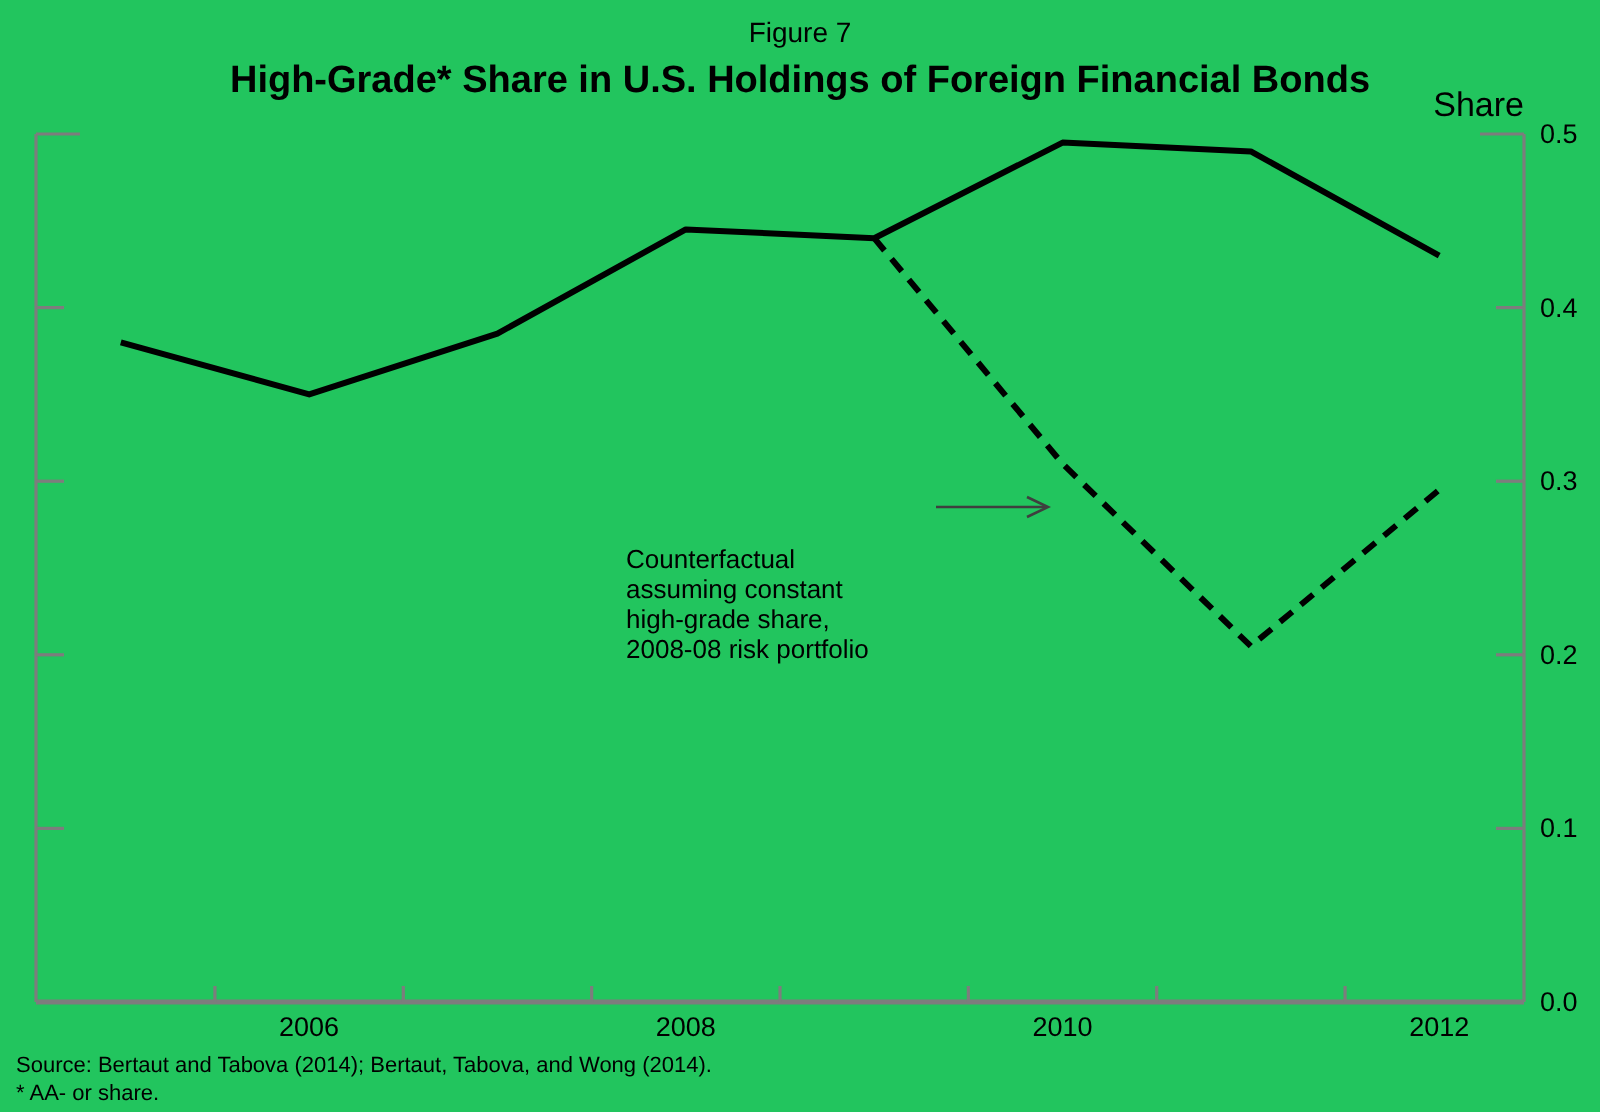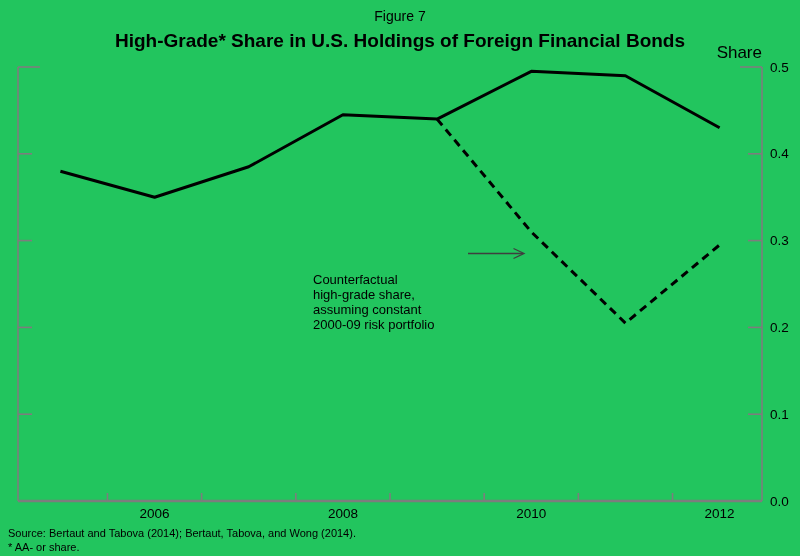--- a/index.html
+++ b/index.html
@@ -82,23 +82,23 @@
       <text x="154.55696202531917" y="518" text-anchor="middle">2006</text>
       <text x="342.91139240506385" y="518" text-anchor="middle">2008</text>
       <text x="531.2658227848085" y="518" text-anchor="middle">2010</text>
       <text x="719.6202531645532" y="518" text-anchor="middle">2012</text>
       <polyline points="60.4,171.2 154.6,197.2 248.7,166.8 342.9,114.7 437.1,119.1 531.3,71.3 625.4,75.7 719.6,127.8" fill="none" stroke="#000000" stroke-width="3" stroke-linejoin="round" stroke-linecap="butt"></polyline>
       <polyline points="437.1,119.1 531.3,231.9 625.4,323.1 719.6,244.9" fill="none" stroke="#000000" stroke-width="3" stroke-linejoin="round" stroke-linecap="butt" stroke-dasharray="8 5.5"></polyline>
     </svg>
 
   <div class="annotation">
     <div>Counterfactual</div>
+    <div>assuming constant</div>
     <div>high-grade share,</div>
-    <div>assuming constant</div>
-    <div>2000-09 risk portfolio</div>
+    <div>2008-08 risk portfolio</div>
   </div>
 
   <div class="footer">
     <div>Source: Bertaut and Tabova (2014); Bertaut, Tabova, and Wong (2014).</div>
     <div>* AA- or share.</div>
   </div>
 
 </div>
 
 </body></html>

